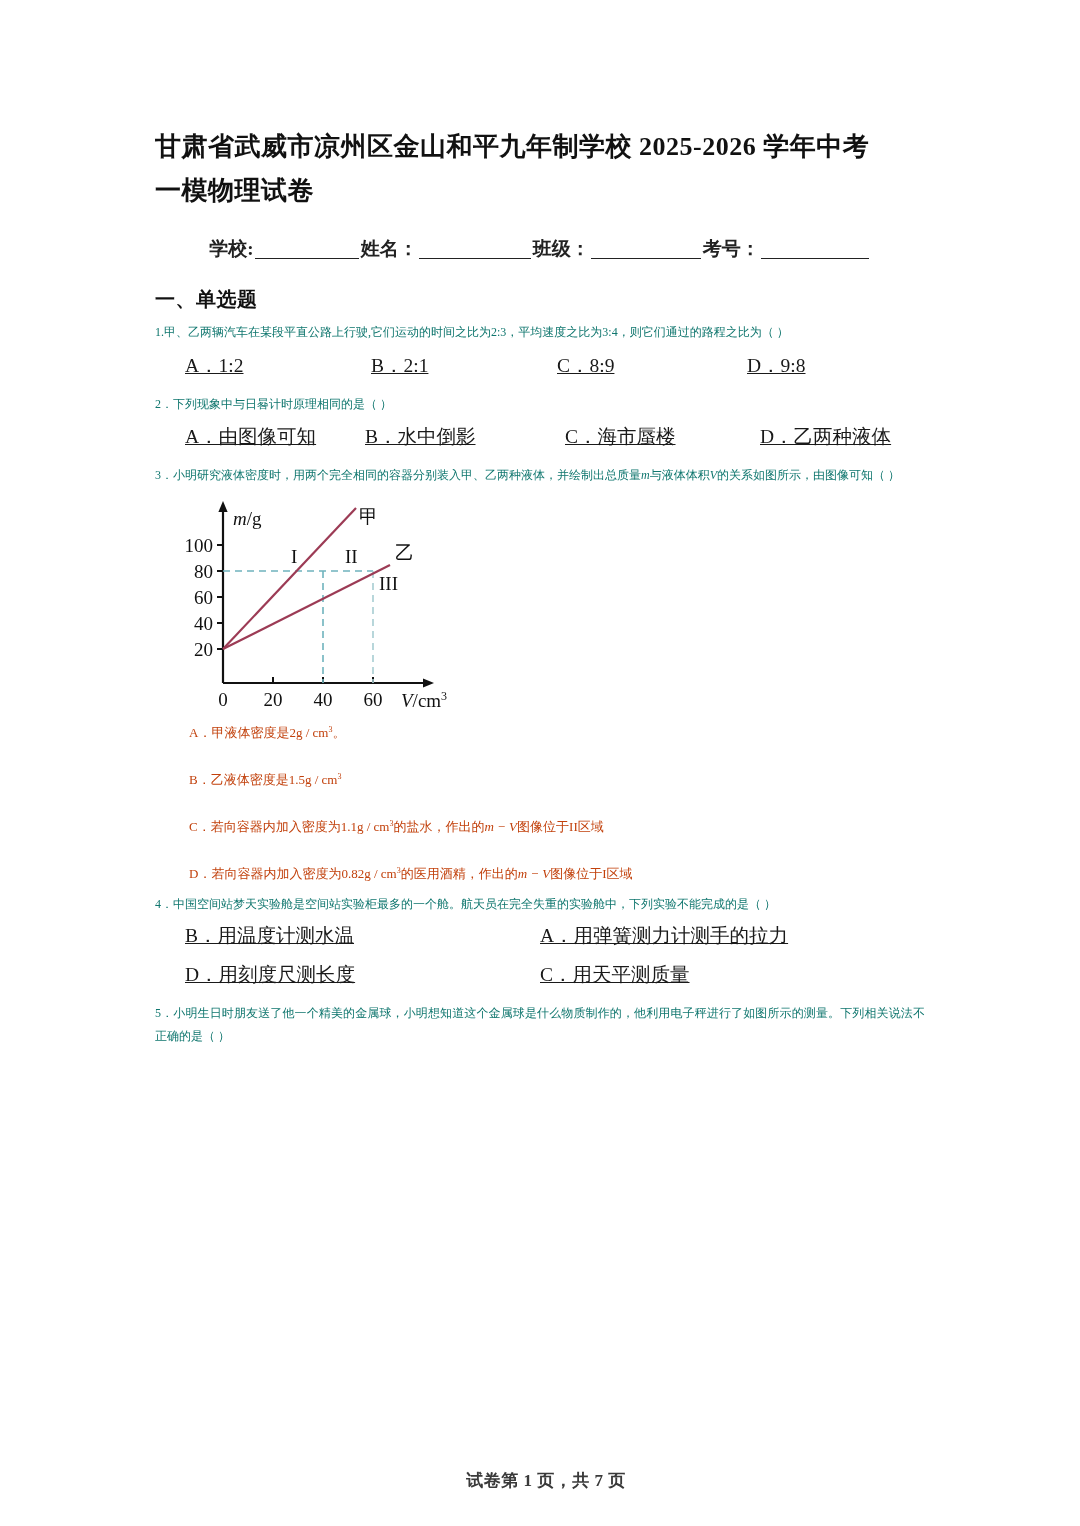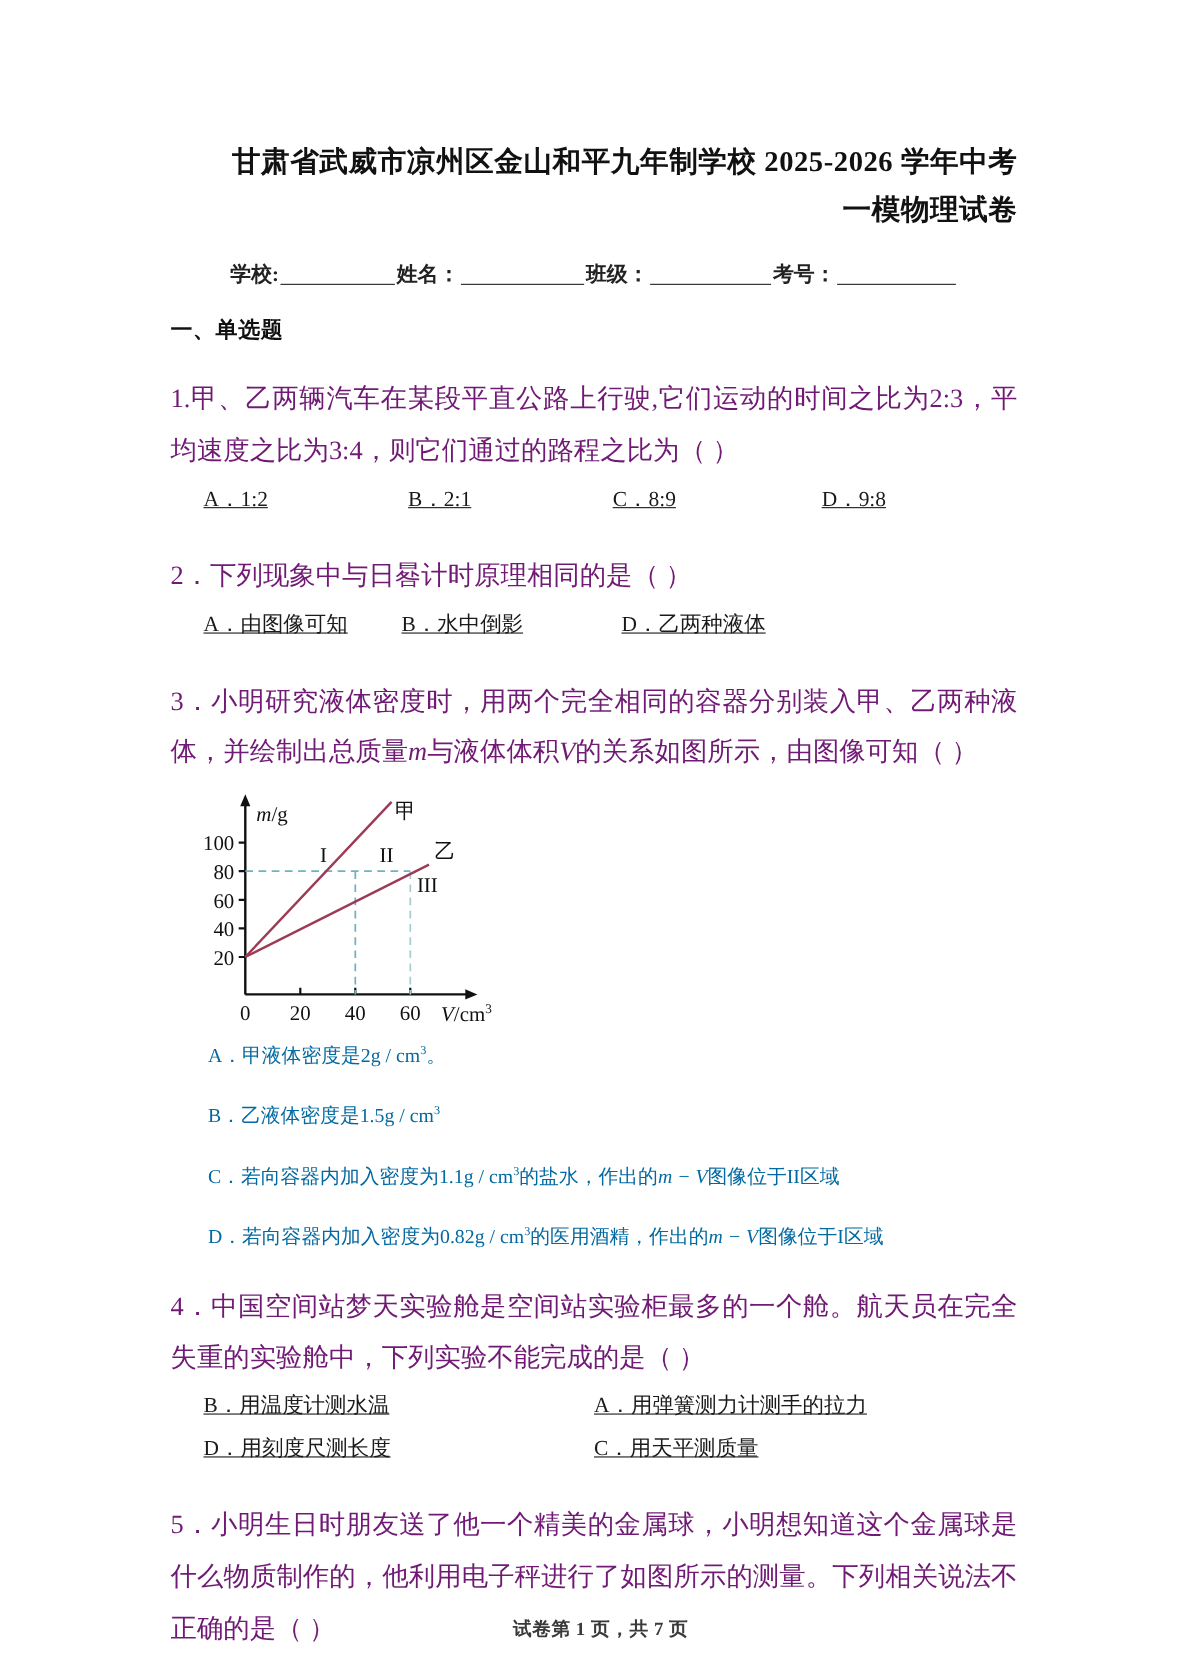--- a/index.html
+++ b/index.html
@@ -19,21 +19,21 @@
     position: relative;
     width: 1080px;
     height: 1526px;
     box-sizing: border-box;
     padding: 0 155px;
   }
 
   
   .title-block {
     padding-top: 126px;
-    text-align: right;
+    text-align: left;
   }
   .doc-title-line {
     font-size: 26px;
     font-weight: bold;
     letter-spacing: 0.5px;
     line-height: 1.62;
     color: #111;
   }
   .doc-title-line.second {
     margin-top: 2px;
@@ -66,24 +66,24 @@
   .section-heading {
     margin-top: 24px;
     font-size: 20px;
     font-weight: bold;
     color: #111;
     letter-spacing: 0.5px;
   }
 
   
   .question {
-    margin-top: 27px;
-    font-size: 24px;
+    margin-top: 8px;
+    font-size: 12px;
     line-height: 1.95;
-    color: #701a75;
+    color: #0f766e;
     text-align: justify;
   }
   .q-stem { }
   .opts-row {
     display: flex;
     font-size: 19.5px;
     line-height: 1.95;
     padding-left: 30px;
     margin-top: 2px;
   }
@@ -102,24 +102,24 @@
   
   .q4-opts { display: flex; padding-left: 30px; font-size: 19.5px; line-height: 2.0; }
   .q4-opts .opt { width: 355px; }
 
   
   .opts-stack {
     padding-left: 34px;
     margin-top: 6px;
   }
   .opts-stack .opt-line {
-    font-size: 18px;
+    font-size: 13px;
     line-height: 1.6;
     margin-bottom: 26px;
-    color: #0369a1;
+    color: #c2410c;
   }
   .opts-stack .opt-line:last-child { margin-bottom: 0; }
 
   .it { font-style: italic; }
   sup { font-size: 0.62em; vertical-align: super; line-height: 0; }
 
   
   .figure-wrap {
     margin-top: 8px;
     padding-left: 18px;
@@ -163,20 +163,21 @@
     <div class="opt">C．8:9</div>
     <div class="opt">D．9:8</div>
   </div>
 
   <div class="question">
     <div class="q-stem">2．下列现象中与日晷计时原理相同的是（      ）</div>
   </div>
   <div class="opts-row q2-opts">
     <div class="opt">A．由图像可知</div>
     <div class="opt">B．水中倒影</div>
+    <div class="opt">C．海市蜃楼</div>
     <div class="opt">D．乙两种液体</div>
   </div>
 
   <div class="question">
     <div class="q-stem"><span>3．小明研究液体密度时，用两个完全相同的容器分别装入甲、乙两种液体，并绘制出总质量</span><span class="it">m</span><span>与液体体积</span><span class="it">V</span><span>的关系如图所示，由图像可知（      ）</span></div>
   </div>
 
   <div class="figure-wrap">
     <svg width="290" height="218" viewBox="0 0 290 218">
 

